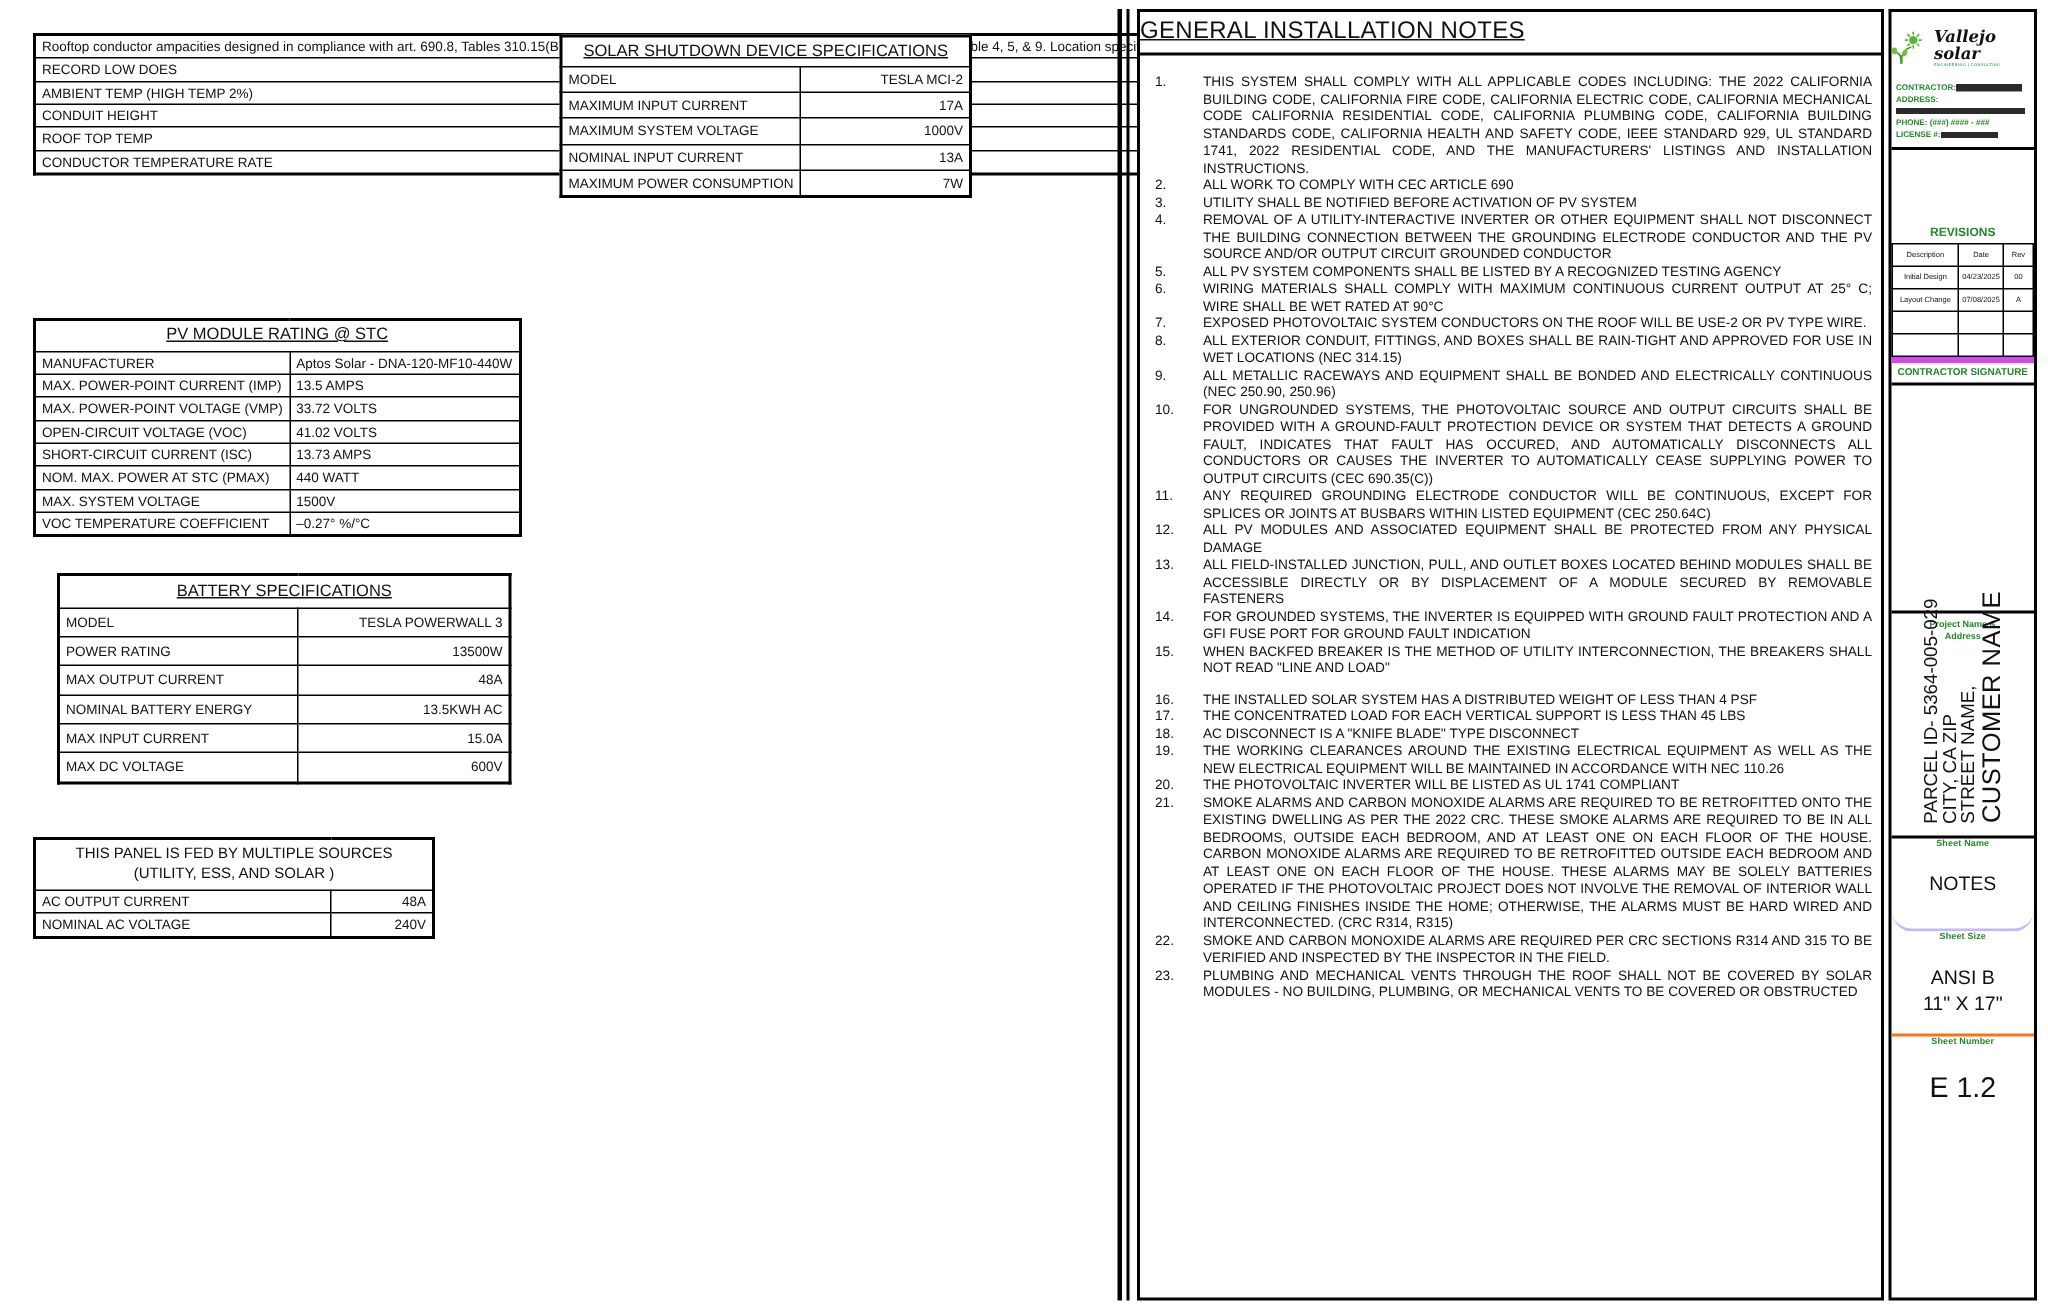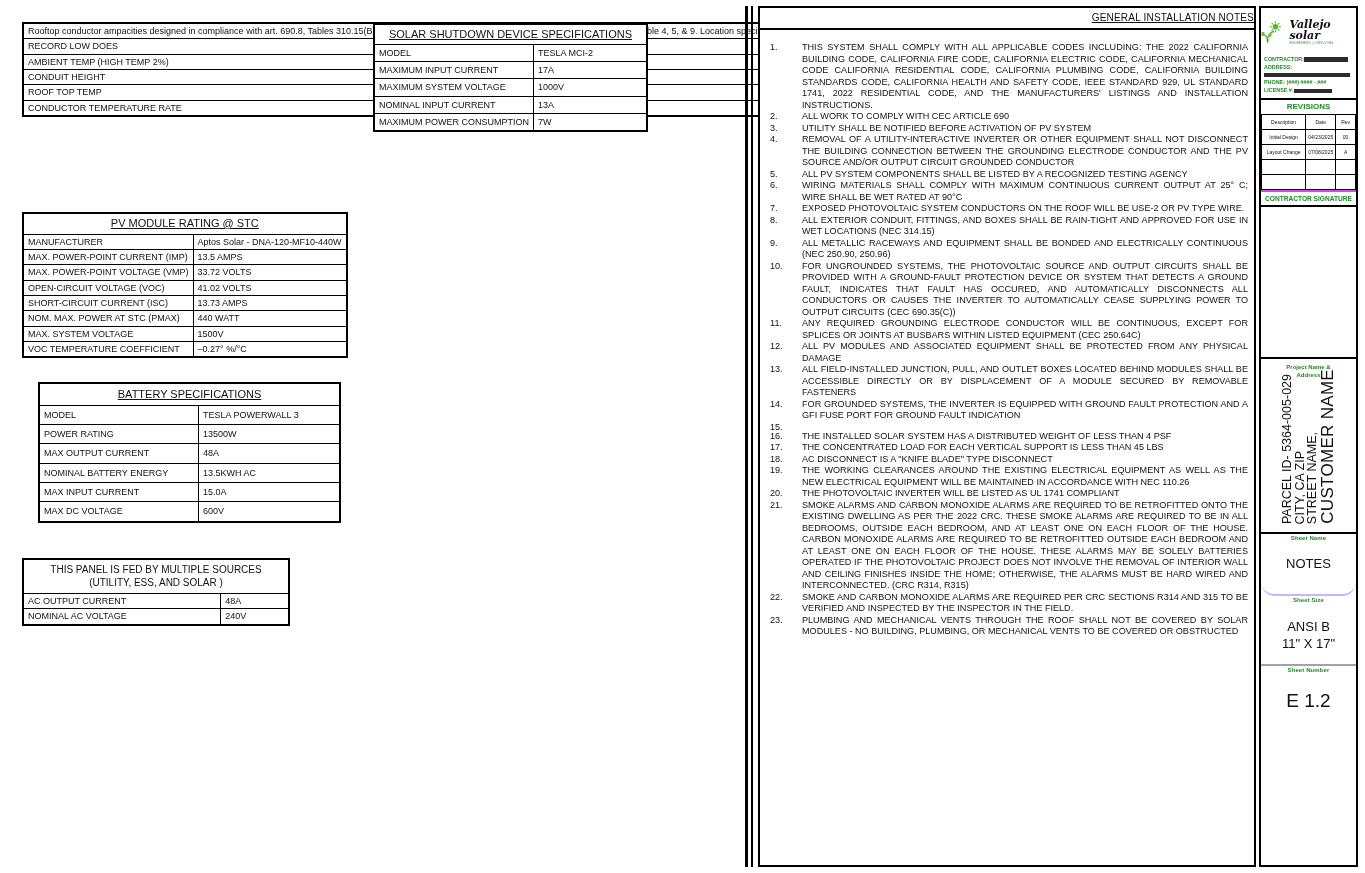--- a/index.html
+++ b/index.html
@@ -13,21 +13,21 @@
 
   
   .tbl{border-collapse:collapse;border:2px solid #000;background:#fff;}
   .tbl td{border:1px solid #000;padding:2px 4px;font-size:9px;line-height:1.15;
           white-space:nowrap;}
   .tbl .title{border:1px solid #000;text-align:center;font-size:11px;padding:3px 2px 4px;}
   .tbl .title span{text-decoration:underline;}
   .note-head{border:1px solid #000;font-size:10.5px;line-height:1.35;padding:4px 5px 5px;
              white-space:normal;}
   .lbl{text-align:left;}
-  .val-c{text-align:left;}
+  .val-c{text-align:right;}
   .val-r{}
 
   
   #amp-table{position:absolute;left:22px;top:22px;width:283px;}
   #amp-table td.lbl{width:218px;}
   #amp-table td.val-c{width:40px;}
 
   
   #pv-table{position:absolute;left:22px;top:212px;width:303px;}
   #pv-table td.lbl{width:165px;}
@@ -48,37 +48,37 @@
   #shut-table td.lbl{width:148px;}
   #shut-table td{padding:3px 4px;}
 
   
   .vrule{position:absolute;background:#000;}
   #divider-left{left:745px;top:6px;width:3px;height:861px;}
   #divider-right{left:751px;top:6px;width:2px;height:861px;}
 
   #notes-frame{position:absolute;left:758px;top:6px;width:498px;height:861px;
                border:2px solid #000;box-sizing:border-box;background:#fff;}
-  #notes-title{text-align:right;font-size:10px;letter-spacing:.2px;padding:4px 0 5px;}
+  #notes-title{text-align:left;font-size:16px;letter-spacing:.2px;padding:4px 0 5px;}
   #notes-title span{text-decoration:underline;}
   #notes-rule{border-top:2px solid #000;}
   #notes-list{list-style:none;margin:0;padding:12px 6px 0 4px;}
   #notes-list li{
      position:relative;padding-left:38px;margin-bottom:0px;
      font-size:9.1px;line-height:1.265;text-align:justify;
      text-justify:inter-word;
   }
   #notes-list li .num{position:absolute;left:6px;top:0;width:28px;text-align:left;}
   #notes-list li.gap{margin-top:9px;}
 
   
   #title-block{position:absolute;left:1259px;top:6px;width:99px;height:861px;
                border:2px solid #000;box-sizing:border-box;background:#fff;
                display:flex;flex-direction:column;}
-  .tb-cell{border-bottom:2px solid #d946ef;box-sizing:border-box;}
+  .tb-cell{border-bottom:4px solid #d946ef;box-sizing:border-box;margin-top:48px;}
   .tb-green{color:#1f8a27;font-size:6px;font-weight:bold;text-align:center;
             letter-spacing:.1px;padding:1px 0;}
 
   
   #logo-cell{height:44px;display:flex;align-items:center;justify-content:center;
              border-bottom:none;padding-top:2px;}
   .logo-wrap{display:flex;align-items:center;gap:2px;}
   .logo-mark{width:30px;height:26px;}
   .logo-text{display:flex;flex-direction:column;align-items:flex-start;}
   .logo-script{font-family:"DejaVu Serif", serif;font-style:italic;font-size:11px;
@@ -115,21 +115,21 @@
              display:flex;flex-direction:row-reverse;justify-content:center;align-items:flex-end;}
   .rot-line{writing-mode:vertical-rl;transform:rotate(180deg);
             white-space:nowrap;line-height:1;}
   .rot-l1{font-size:17px;letter-spacing:.3px;}
   .rot-l2{font-size:12.5px;}
   .rot-l3{font-size:12.5px;}
   .rot-l4{font-size:12.5px;}
 
   #sheetname-cell{height:60px;border-bottom:2px solid #c4b5fd;border-radius:14px;}
   #sheetname-val{text-align:center;font-size:13px;padding-top:14px;}
-  #sheetsize-cell{height:68px;border-bottom:2px solid #a3a3a3;}
+  #sheetsize-cell{height:68px;border-bottom:2px solid #f97316;}
   #sheetsize-v1{text-align:center;font-size:13px;padding-top:15px;}
   #sheetsize-v2{text-align:center;font-size:13px;padding-top:2px;}
   #sheetnum-cell{flex:1 1 auto;}
   #sheetnum-val{text-align:center;font-size:19px;padding-top:16px;}
 </style>
 </head>
 <body>
 
 <div class="sheet">
 
@@ -294,21 +294,21 @@
       <li><span class="num">5.</span><span>ALL PV SYSTEM COMPONENTS SHALL BE LISTED BY A RECOGNIZED TESTING AGENCY</span></li>
       <li><span class="num">6.</span><span>WIRING MATERIALS SHALL COMPLY WITH MAXIMUM CONTINUOUS CURRENT OUTPUT AT 25° C; WIRE SHALL BE WET RATED AT 90°C</span></li>
       <li><span class="num">7.</span><span>EXPOSED PHOTOVOLTAIC SYSTEM CONDUCTORS ON THE ROOF WILL BE USE-2 OR PV TYPE WIRE.</span></li>
       <li><span class="num">8.</span><span>ALL EXTERIOR CONDUIT, FITTINGS, AND BOXES SHALL BE RAIN-TIGHT AND APPROVED FOR USE IN WET LOCATIONS (NEC 314.15)</span></li>
       <li><span class="num">9.</span><span>ALL METALLIC RACEWAYS AND EQUIPMENT SHALL BE BONDED AND ELECTRICALLY CONTINUOUS (NEC 250.90, 250.96)</span></li>
       <li><span class="num">10.</span><span>FOR UNGROUNDED SYSTEMS, THE PHOTOVOLTAIC SOURCE AND OUTPUT CIRCUITS SHALL BE PROVIDED WITH A GROUND-FAULT PROTECTION DEVICE OR SYSTEM THAT DETECTS A GROUND FAULT, INDICATES THAT FAULT HAS OCCURED, AND AUTOMATICALLY DISCONNECTS ALL CONDUCTORS OR CAUSES THE INVERTER TO AUTOMATICALLY CEASE SUPPLYING POWER TO OUTPUT CIRCUITS (CEC 690.35(C))</span></li>
       <li><span class="num">11.</span><span>ANY REQUIRED GROUNDING ELECTRODE CONDUCTOR WILL BE CONTINUOUS, EXCEPT FOR SPLICES OR JOINTS AT BUSBARS WITHIN LISTED EQUIPMENT (CEC 250.64C)</span></li>
       <li><span class="num">12.</span><span>ALL PV MODULES AND ASSOCIATED EQUIPMENT SHALL BE PROTECTED FROM ANY PHYSICAL DAMAGE</span></li>
       <li><span class="num">13.</span><span>ALL FIELD-INSTALLED JUNCTION, PULL, AND OUTLET BOXES LOCATED BEHIND MODULES SHALL BE ACCESSIBLE DIRECTLY OR BY DISPLACEMENT OF A MODULE SECURED BY REMOVABLE FASTENERS</span></li>
       <li><span class="num">14.</span><span>FOR GROUNDED SYSTEMS, THE INVERTER IS EQUIPPED WITH GROUND FAULT PROTECTION AND A GFI FUSE PORT FOR GROUND FAULT INDICATION</span></li>
-      <li><span class="num">15.</span></li>
+      <li><span class="num">15.</span><span>WHEN BACKFED BREAKER IS THE METHOD OF UTILITY INTERCONNECTION, THE BREAKERS SHALL NOT READ "LINE AND LOAD"</span></li>
       <li class="gap"><span class="num">16.</span><span>THE INSTALLED SOLAR SYSTEM HAS A DISTRIBUTED WEIGHT OF LESS THAN 4 PSF</span></li>
       <li><span class="num">17.</span><span>THE CONCENTRATED LOAD FOR EACH VERTICAL SUPPORT IS LESS THAN 45 LBS</span></li>
       <li><span class="num">18.</span><span>AC DISCONNECT IS A "KNIFE BLADE" TYPE DISCONNECT</span></li>
       <li><span class="num">19.</span><span>THE WORKING CLEARANCES AROUND THE EXISTING ELECTRICAL EQUIPMENT AS WELL AS THE NEW ELECTRICAL EQUIPMENT WILL BE MAINTAINED IN ACCORDANCE WITH NEC 110.26</span></li>
       <li><span class="num">20.</span><span>THE PHOTOVOLTAIC INVERTER WILL BE LISTED AS UL 1741 COMPLIANT</span></li>
       <li><span class="num">21.</span><span>SMOKE ALARMS AND CARBON MONOXIDE ALARMS ARE REQUIRED TO BE RETROFITTED ONTO THE EXISTING DWELLING AS PER THE 2022 CRC.  THESE SMOKE ALARMS ARE REQUIRED TO BE IN ALL BEDROOMS, OUTSIDE EACH BEDROOM, AND AT LEAST ONE ON EACH FLOOR OF THE HOUSE.  CARBON MONOXIDE ALARMS ARE REQUIRED TO BE RETROFITTED OUTSIDE EACH BEDROOM AND AT LEAST ONE ON EACH FLOOR OF THE HOUSE.  THESE ALARMS MAY BE SOLELY BATTERIES OPERATED IF THE PHOTOVOLTAIC PROJECT DOES NOT INVOLVE THE REMOVAL OF INTERIOR WALL AND CEILING FINISHES INSIDE THE HOME; OTHERWISE, THE ALARMS MUST BE HARD WIRED AND INTERCONNECTED. (CRC R314, R315)</span></li>
       <li><span class="num">22.</span><span>SMOKE AND CARBON MONOXIDE ALARMS ARE REQUIRED PER CRC SECTIONS R314 AND 315 TO BE VERIFIED AND INSPECTED BY THE INSPECTOR IN THE FIELD.</span></li>
       <li><span class="num">23.</span><span>PLUMBING AND MECHANICAL VENTS THROUGH THE ROOF SHALL NOT BE COVERED BY SOLAR MODULES - NO BUILDING, PLUMBING, OR MECHANICAL VENTS TO BE COVERED OR OBSTRUCTED</span></li>
     </ol>
   </div>

